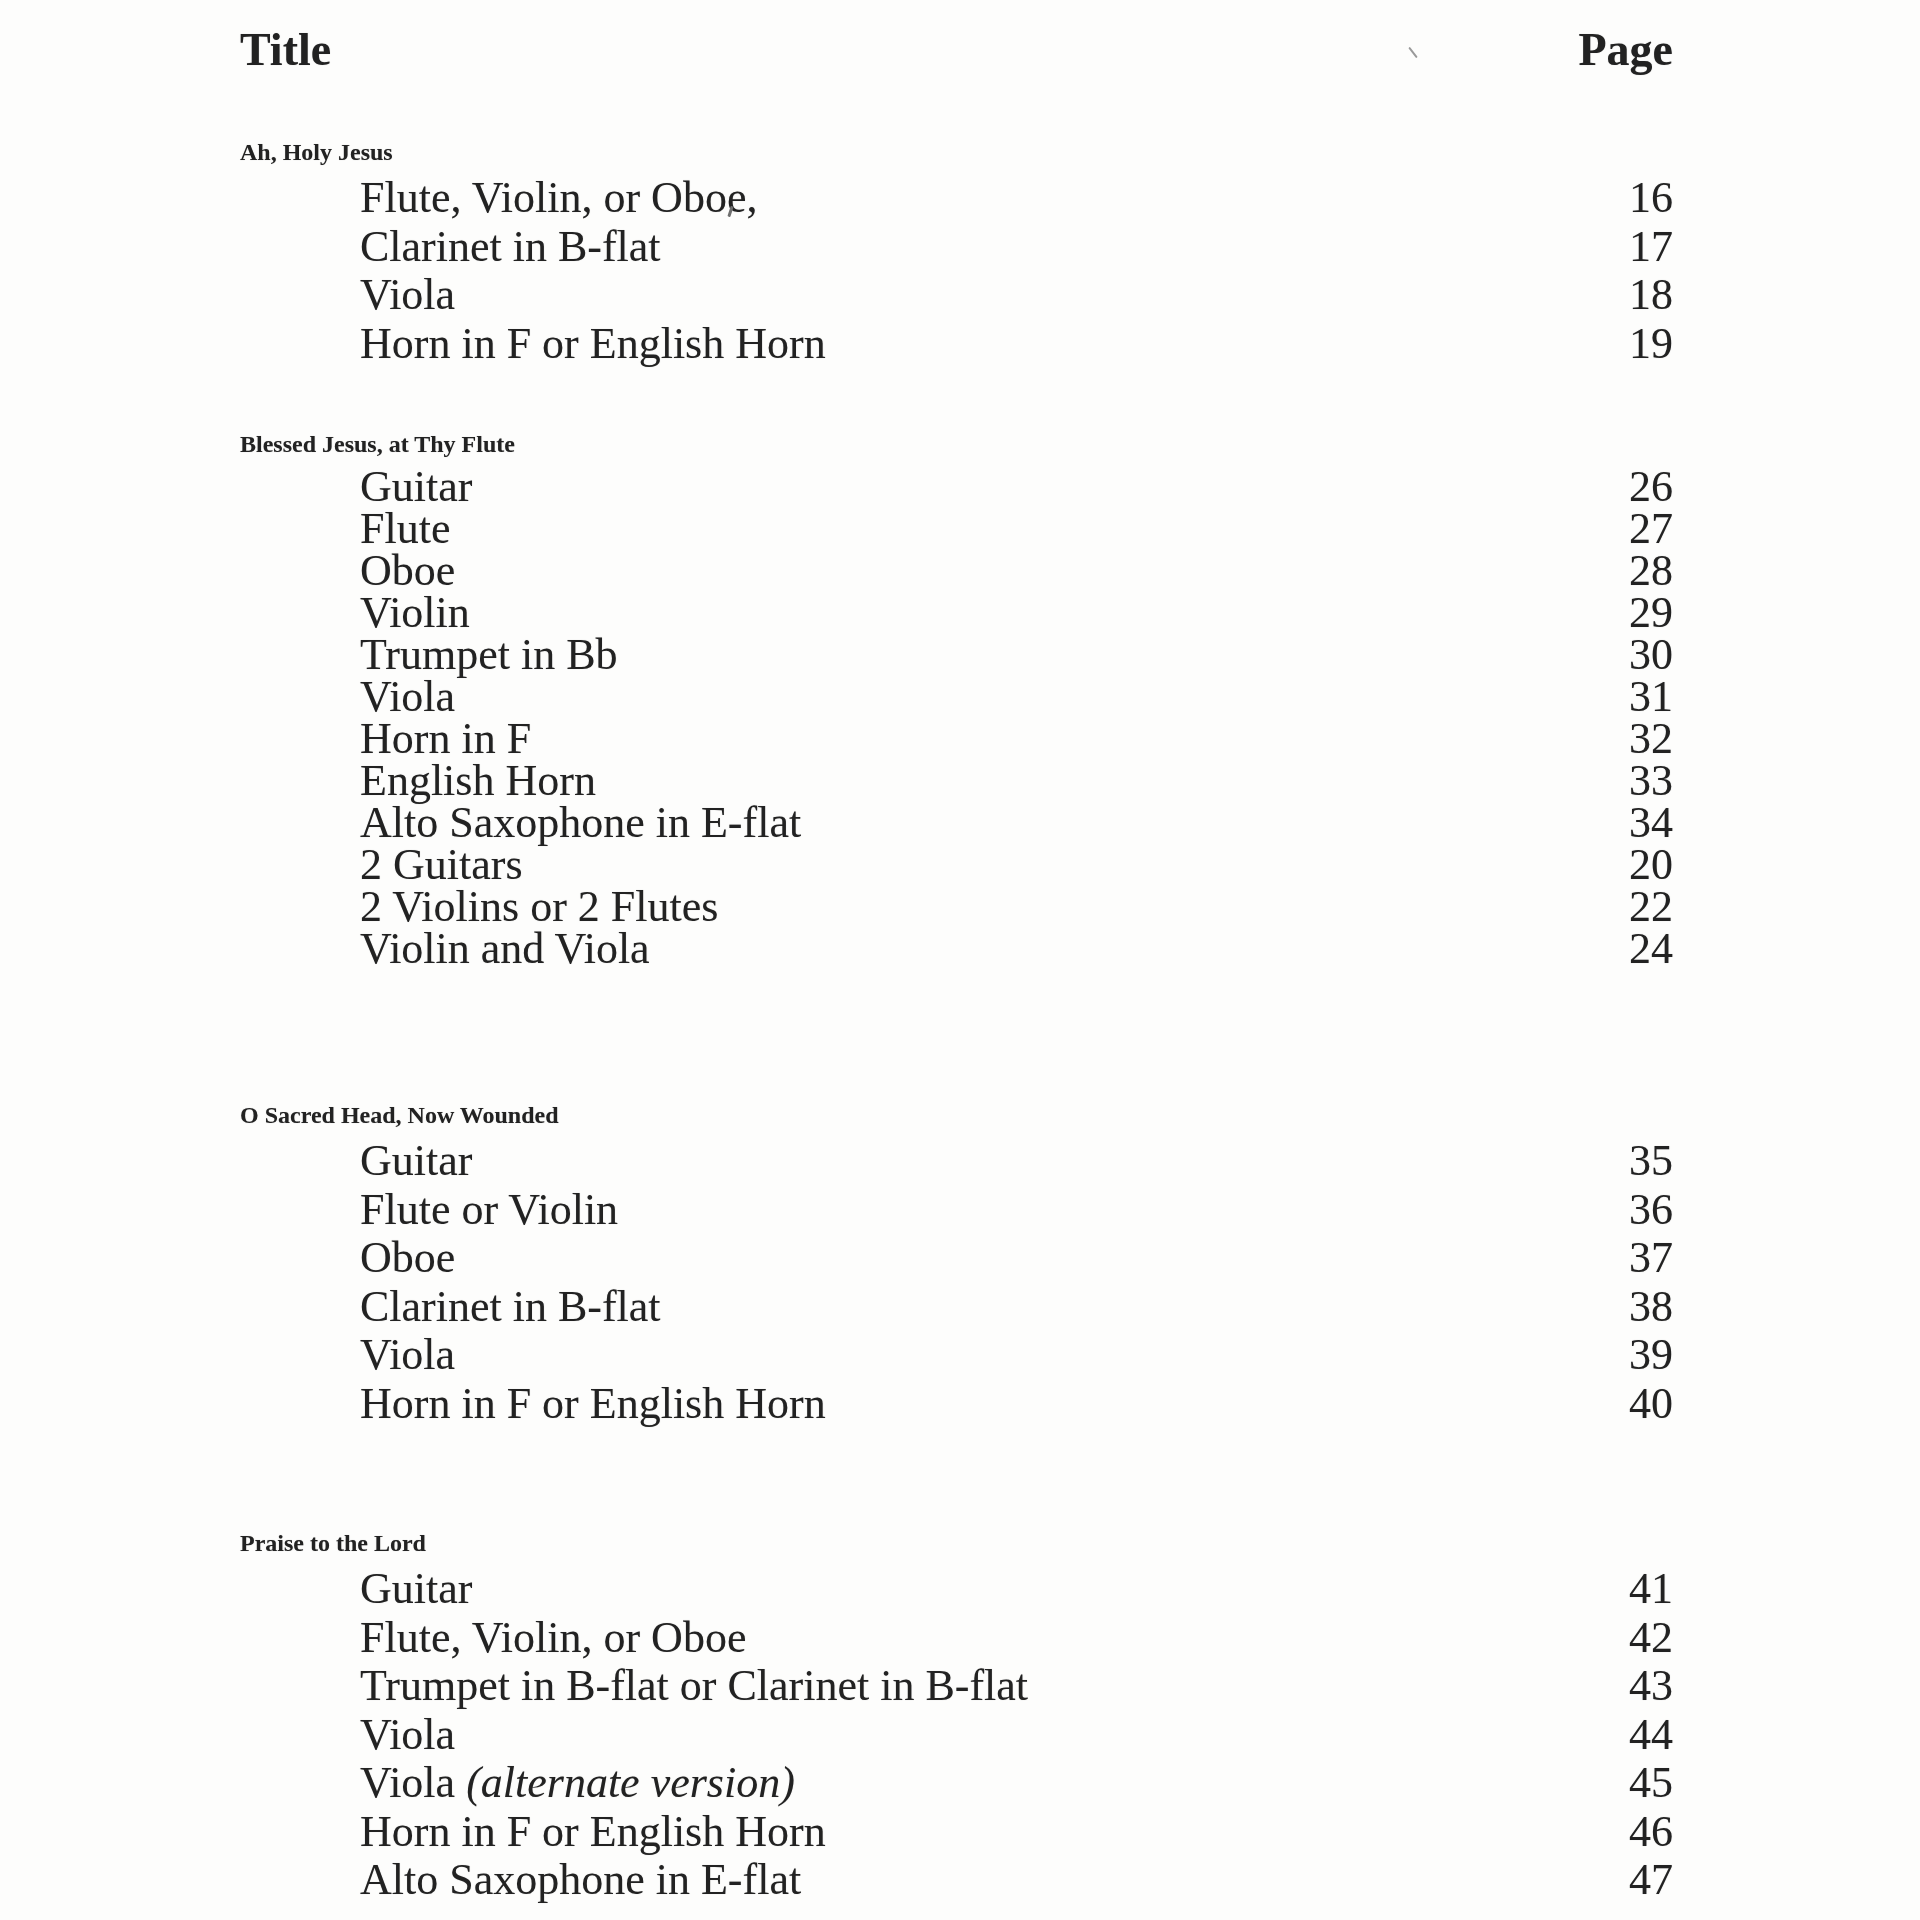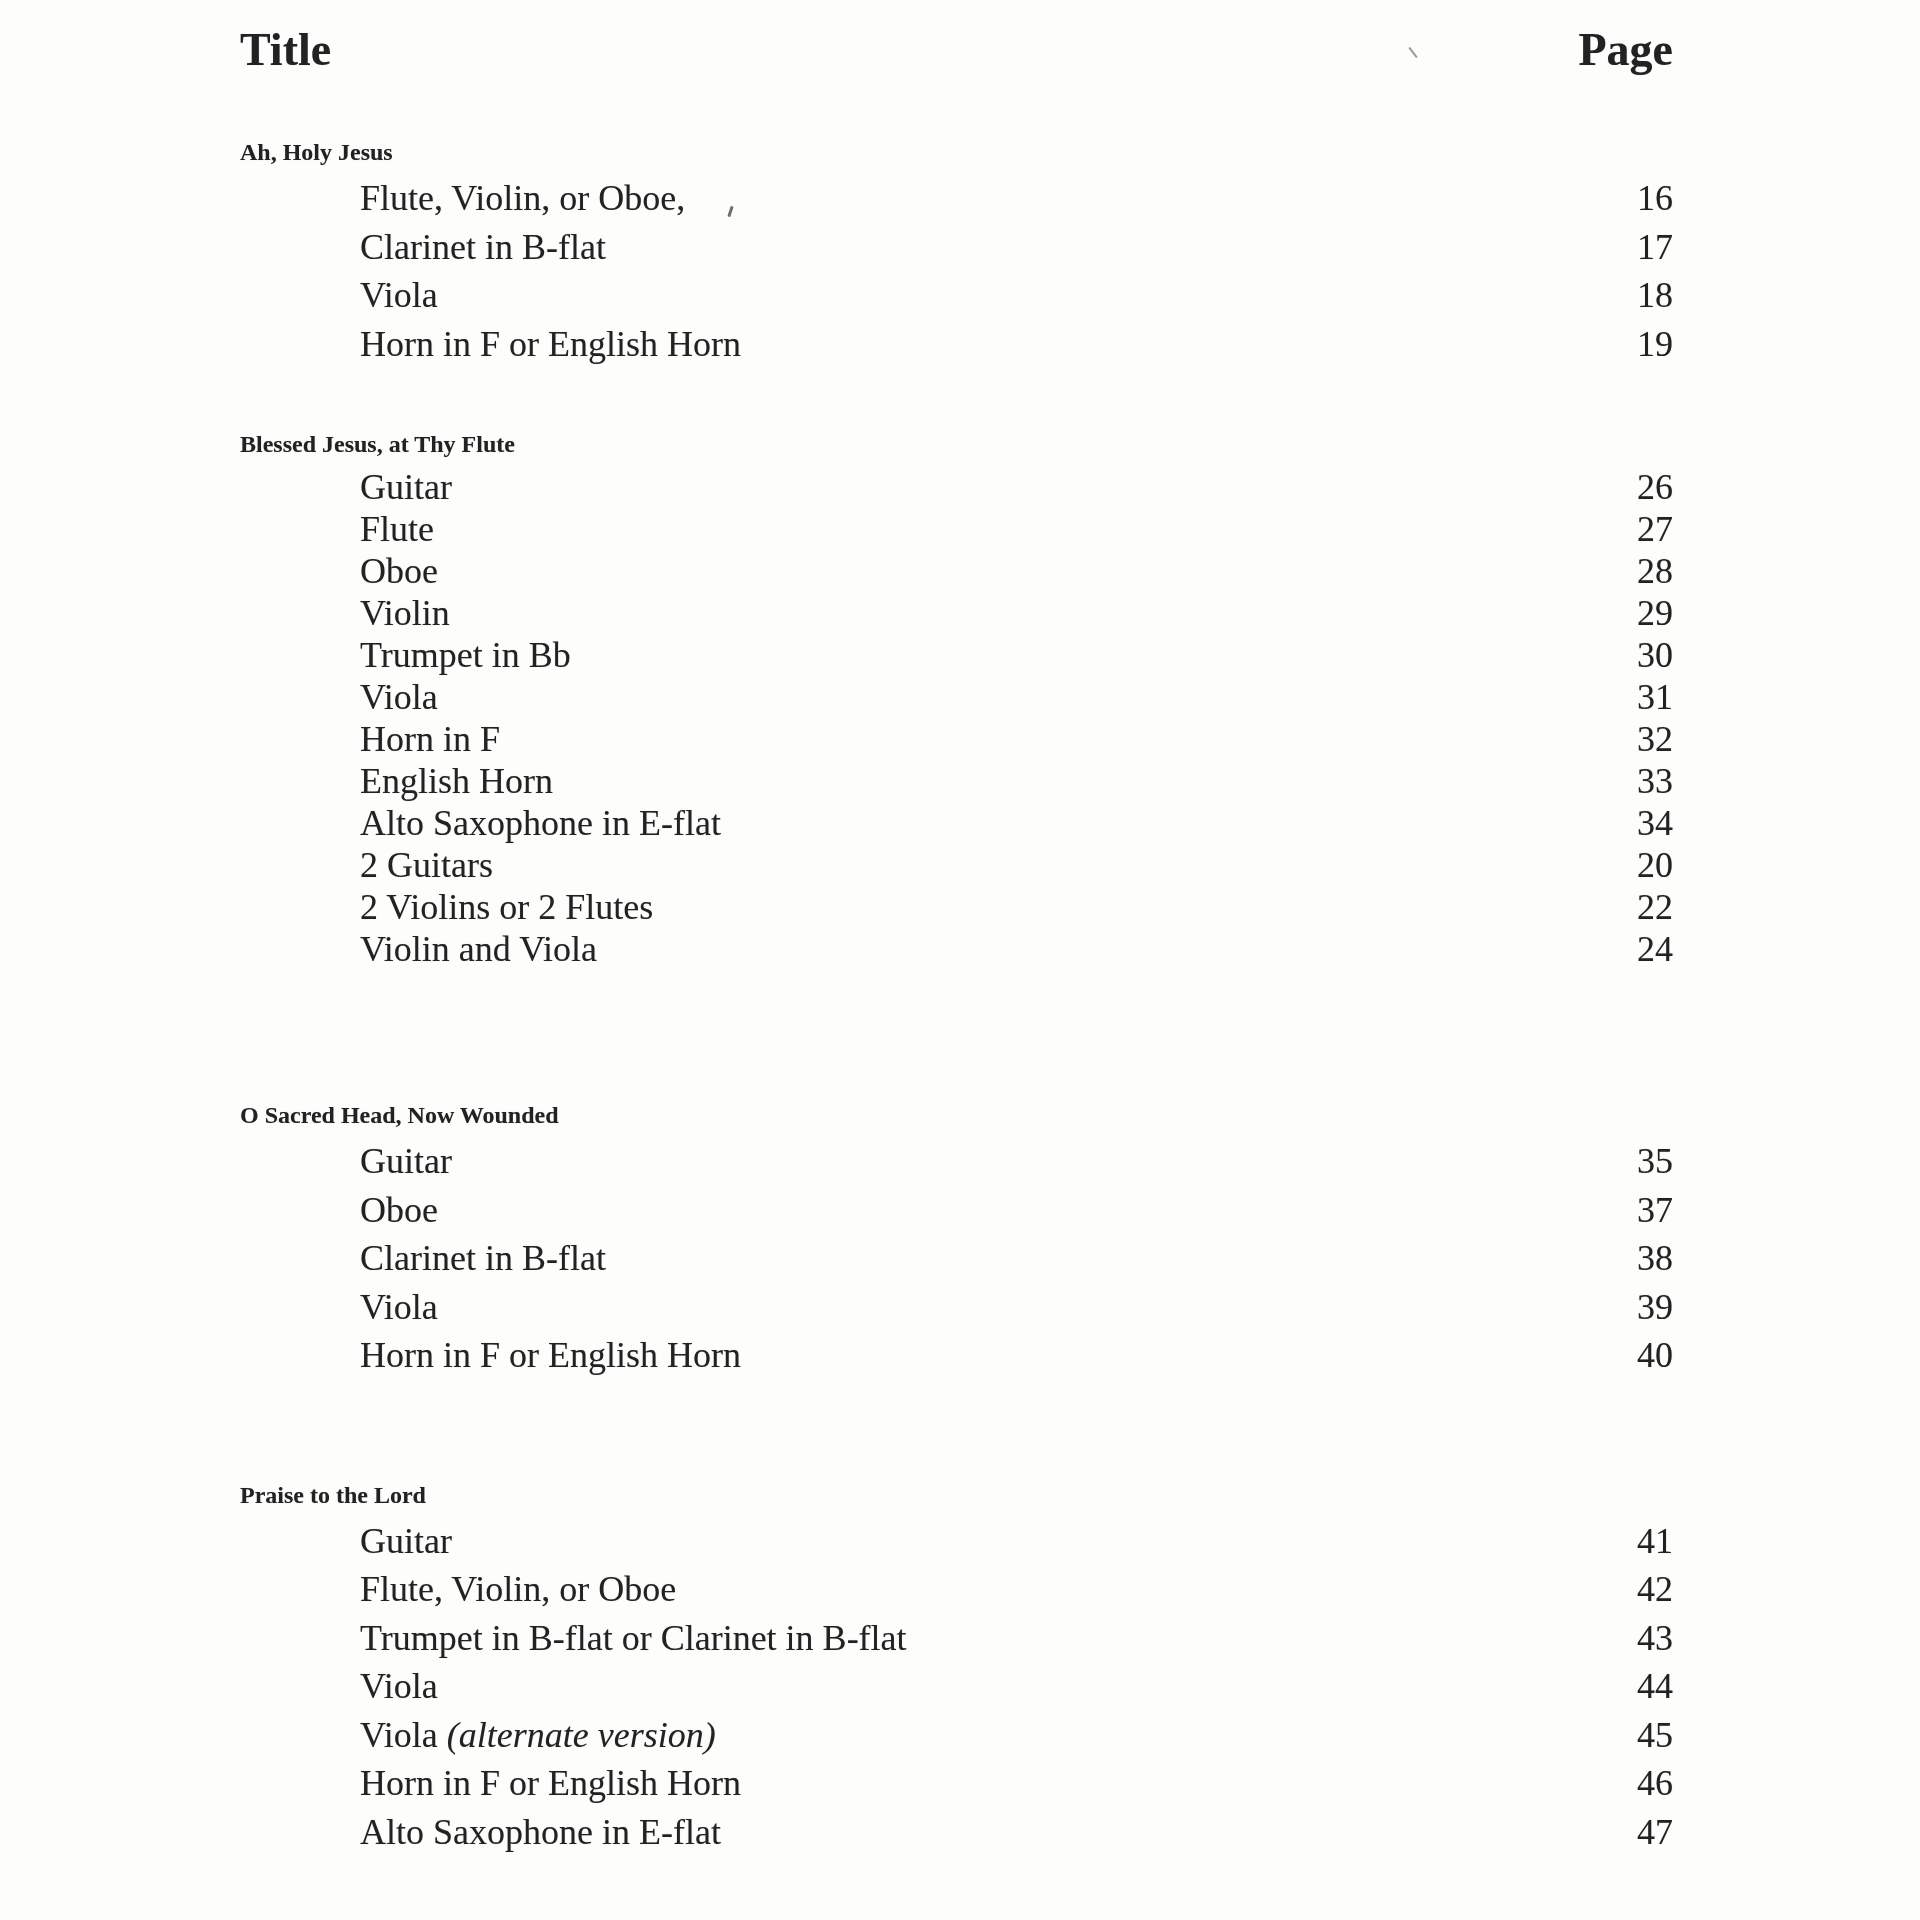--- a/index.html
+++ b/index.html
@@ -37,21 +37,21 @@
     line-height: 44px;
   }
   .sec1-title { margin-top: 52px; }
   .sec2-title { margin-top: 54px; }
   .sec3-title { margin-top: 123px; }
   .sec4-title { margin-top: 93px; }
   .row {
     display: flex;
     justify-content: space-between;
     align-items: center;
-    font-size: 36px;
+    font-size: 44px;
     line-height: 48.5px;
   }
   .sec2 .row { line-height: 42px; }
   .row .item-label {
     padding-left: 120px;
     flex: 1 1 auto;
   }
   .row .item-page {
     flex: 0 0 auto;
     text-align: right;
@@ -159,20 +159,24 @@
       </div>
     </div>
 
     <div class="section sec3">
       <div class="section-title sec3-title">O Sacred Head, Now Wounded</div>
       <div class="row">
         <span class="item-label">Guitar</span>
         <span class="item-page">35</span>
       </div>
       <div class="row">
+        <span class="item-label">Flute or Violin</span>
+        <span class="item-page">36</span>
+      </div>
+      <div class="row">
         <span class="item-label">Oboe</span>
         <span class="item-page">37</span>
       </div>
       <div class="row">
         <span class="item-label">Clarinet in B-flat</span>
         <span class="item-page">38</span>
       </div>
       <div class="row">
         <span class="item-label">Viola</span>
         <span class="item-page">39</span>

